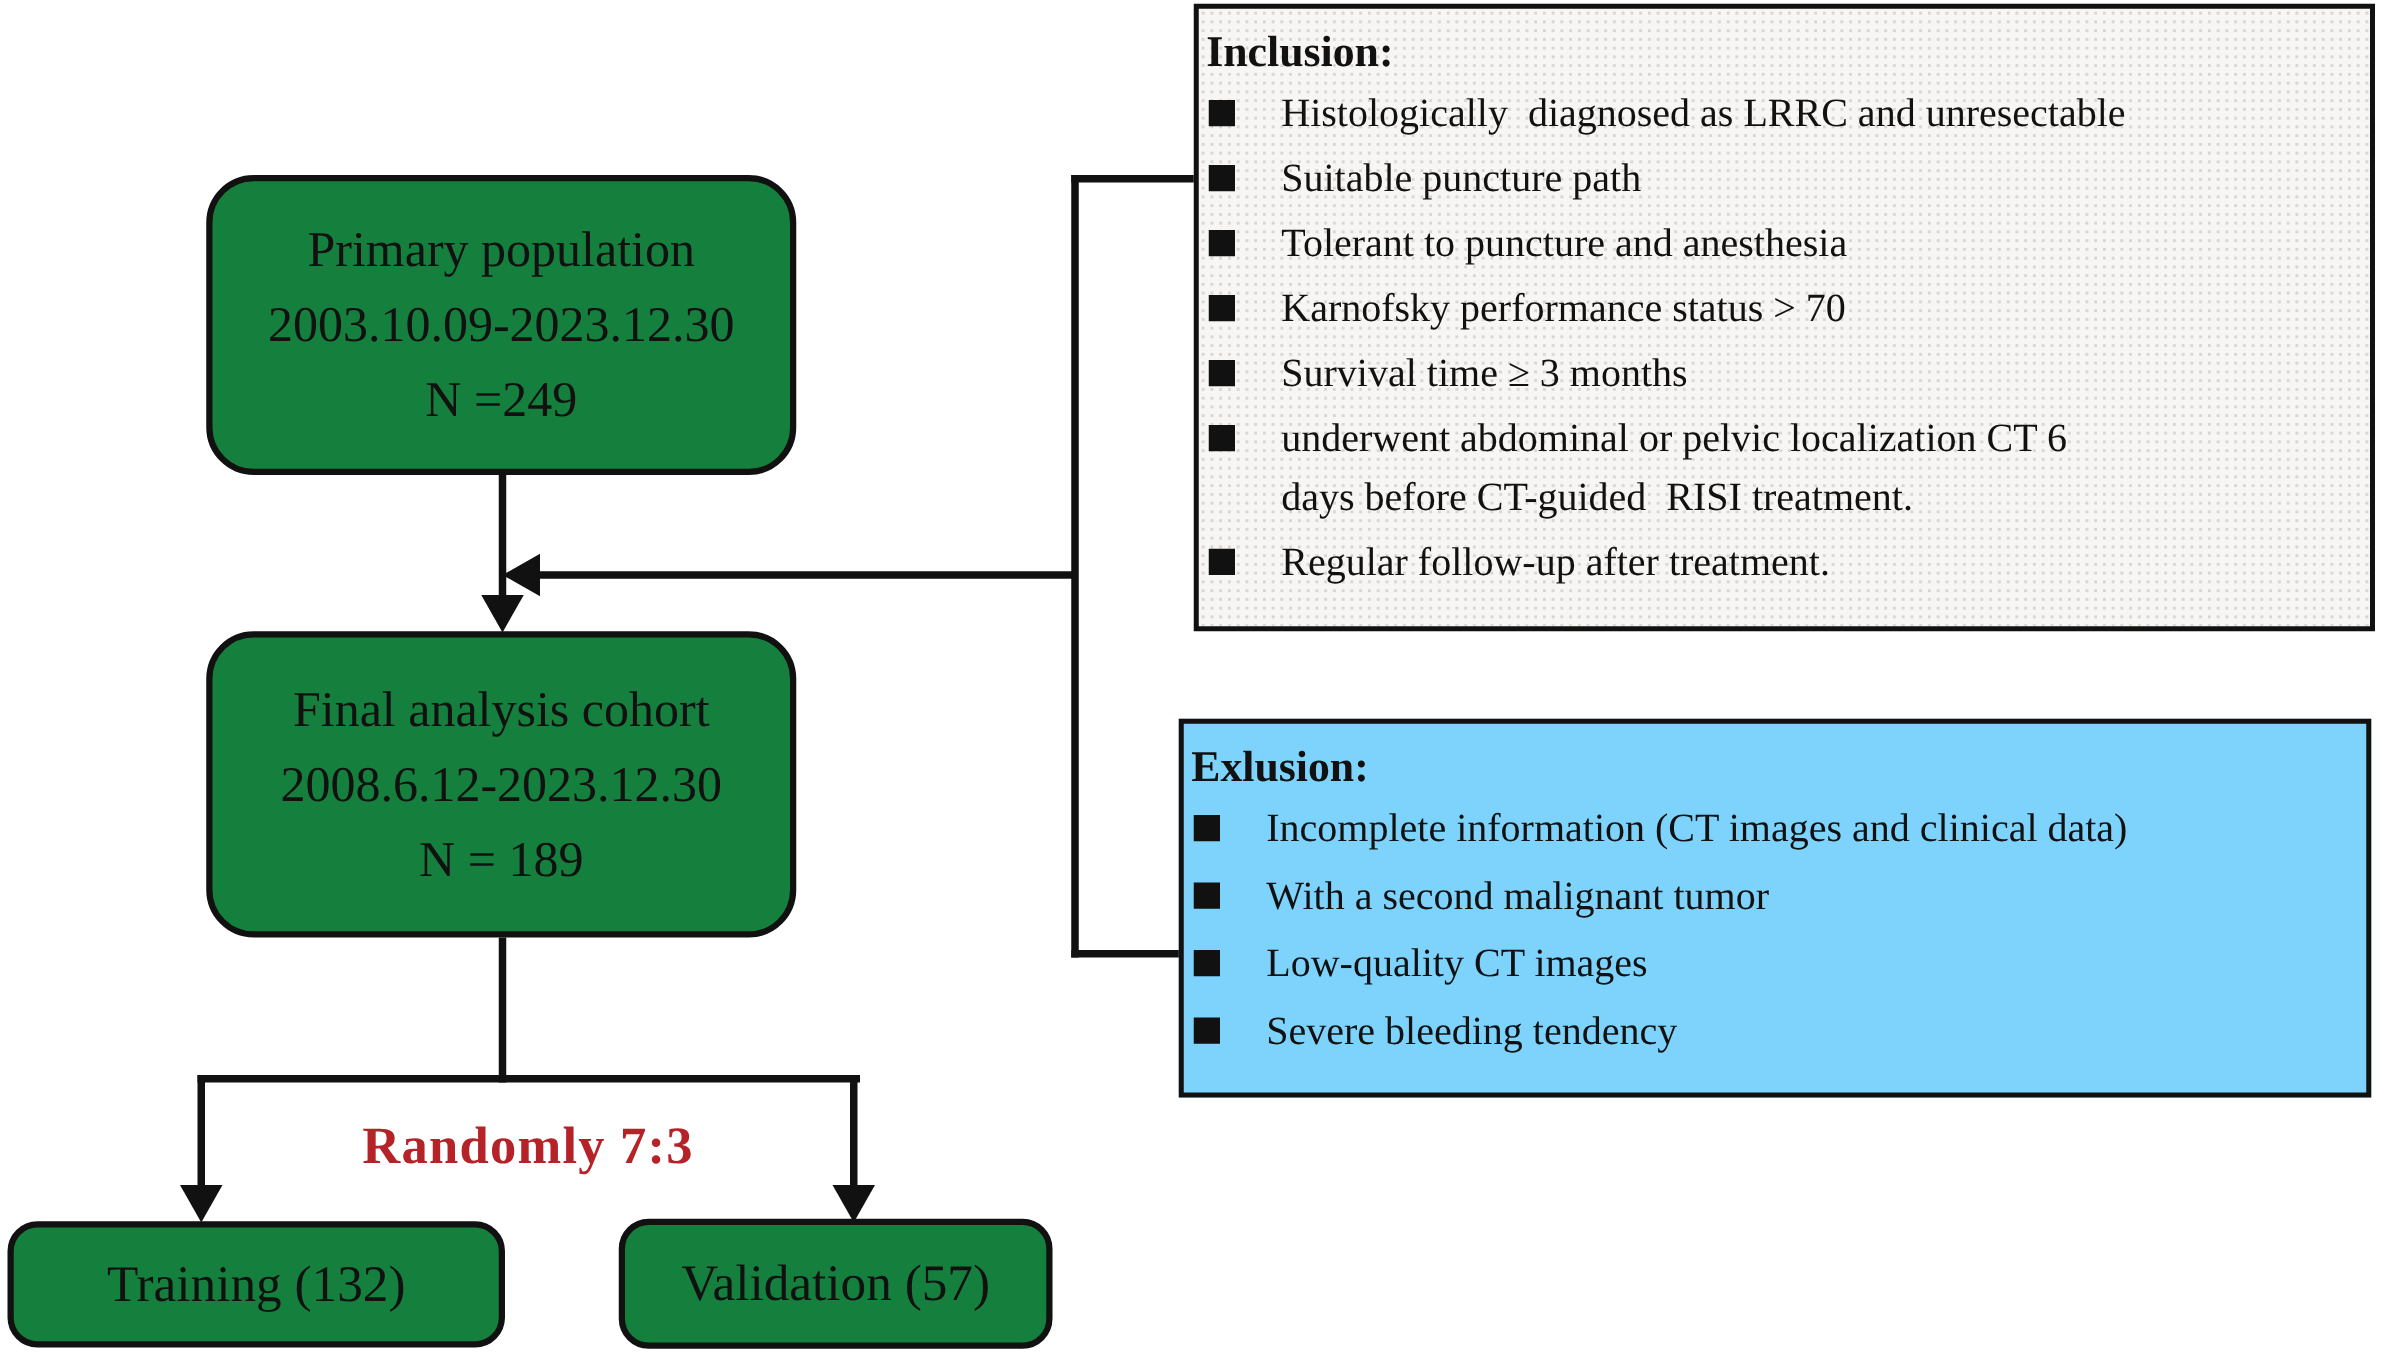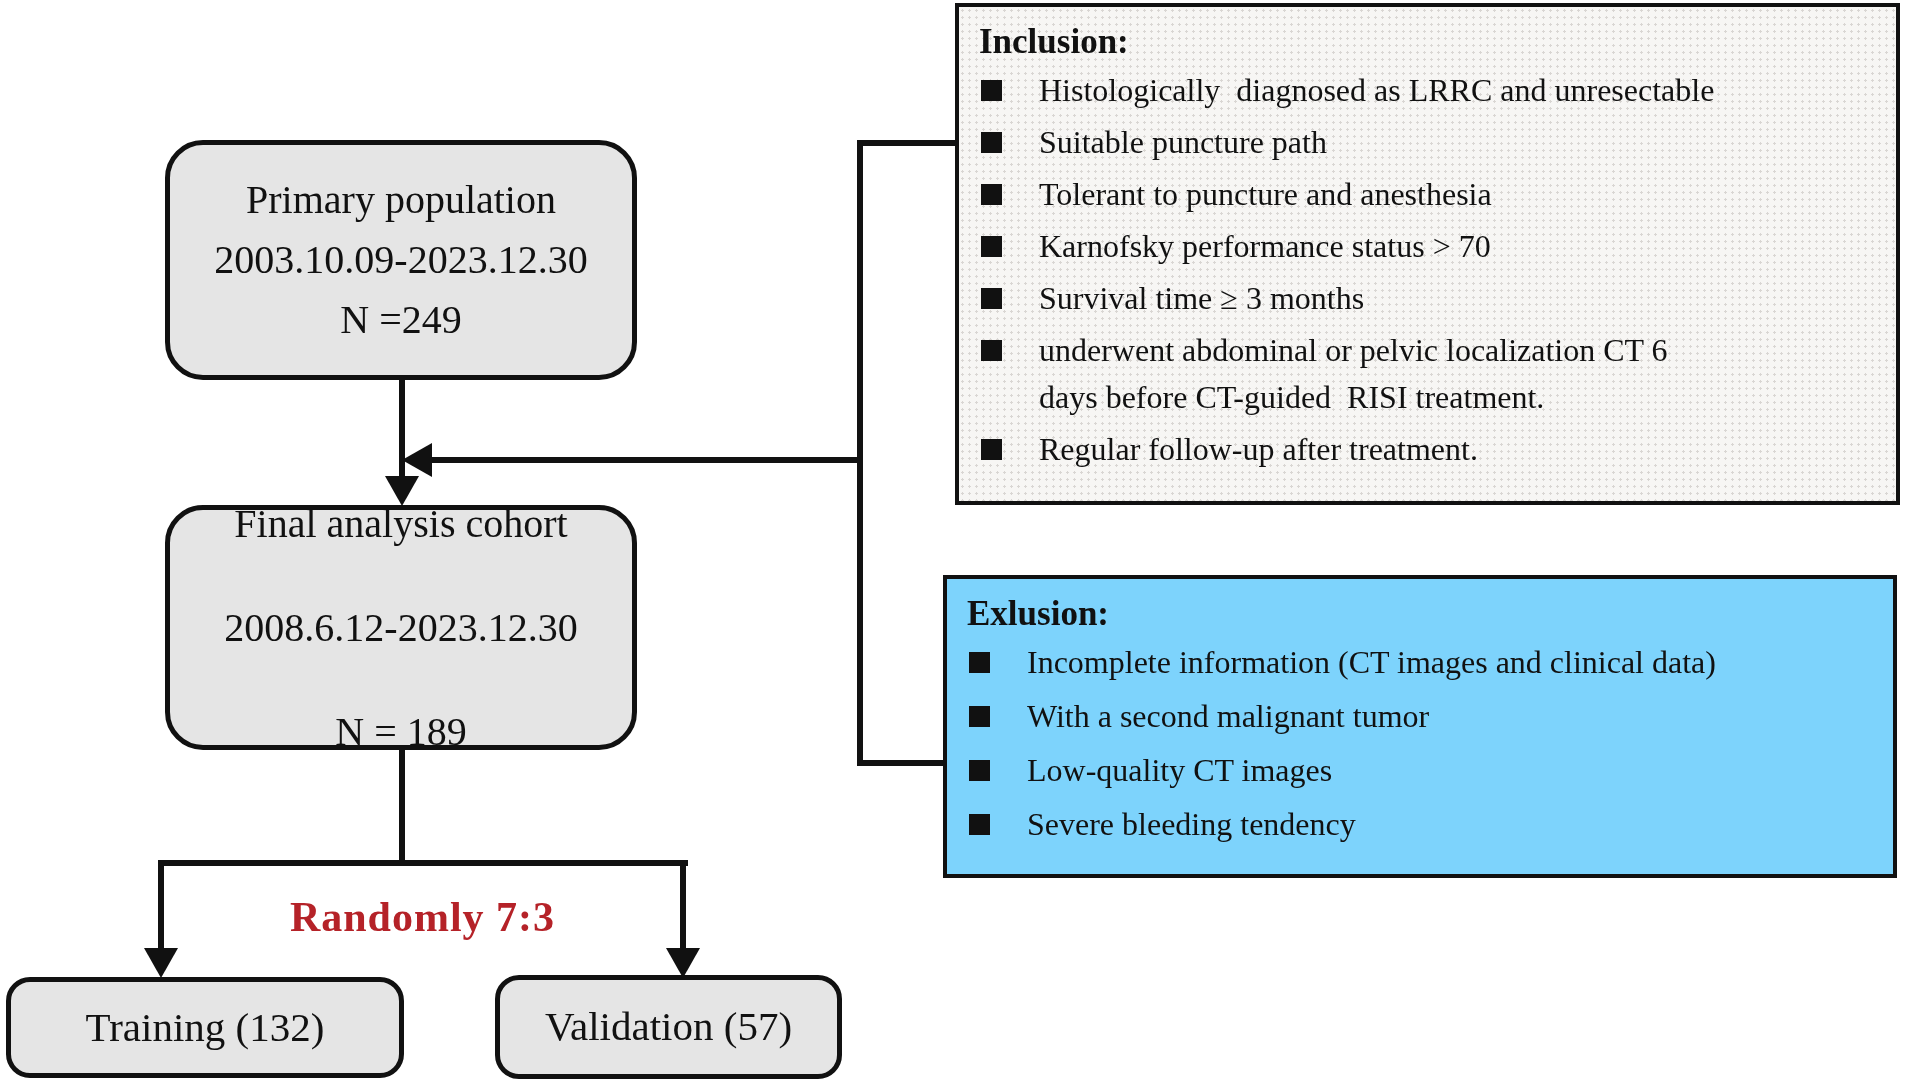--- a/index.html
+++ b/index.html
@@ -10,29 +10,29 @@
     font-family:"Liberation Serif","DejaVu Serif",serif;
     color:#111111;
     overflow:hidden;
   }
   
   .flow-box{
     position:absolute;
     box-sizing:border-box;
     border:5px solid #111111;
     border-radius:38px;
-    background:#e5e5e5;
+    background:#15803d;
     display:flex;flex-direction:column;
     align-items:center;justify-content:center;
     text-align:center;
     font-size:40px;line-height:1.5;
     white-space:pre-wrap;
   }
   .box-primary{left:165px;top:140px;width:472px;height:240px;}
-  .box-final{left:165px;top:505px;width:472px;height:245px;gap:44px;}
+  .box-final{left:165px;top:505px;width:472px;height:245px;}
   .box-small{
     border-radius:24px;border-width:5px;
     font-size:41px;line-height:1.2;
   }
   .box-training{left:6px;top:977px;width:398px;height:101px;}
   .box-validation{left:495px;top:975px;width:347px;height:104px;}
   
   .line{position:absolute;background:#111111;}
   .l-prim-final{left:399px;top:378px;width:6px;height:102px;}
   .l-final-t{left:399px;top:750px;width:6px;height:116px;}
@@ -66,21 +66,21 @@
     text-align:center;
     font-size:42px;font-weight:bold;
     color:#b52228;
     letter-spacing:1px;
   }
   
   .panel{
     position:absolute;
     box-sizing:border-box;
     border:4px solid #111111;
-    padding:12px 16px 6px 20px;
+    padding:12px 16px 6px 6px;
     font-size:32px;line-height:47px;
   }
   .panel-inclusion{
     left:955px;top:3px;width:945px;height:502px;
     background-color:#f7f6f4;
     background-image:radial-gradient(#d9d6d3 1.2px,transparent 1.3px);
     background-size:7px 7px;
   }
   .panel-exclusion{
     left:943px;top:575px;width:954px;height:303px;

